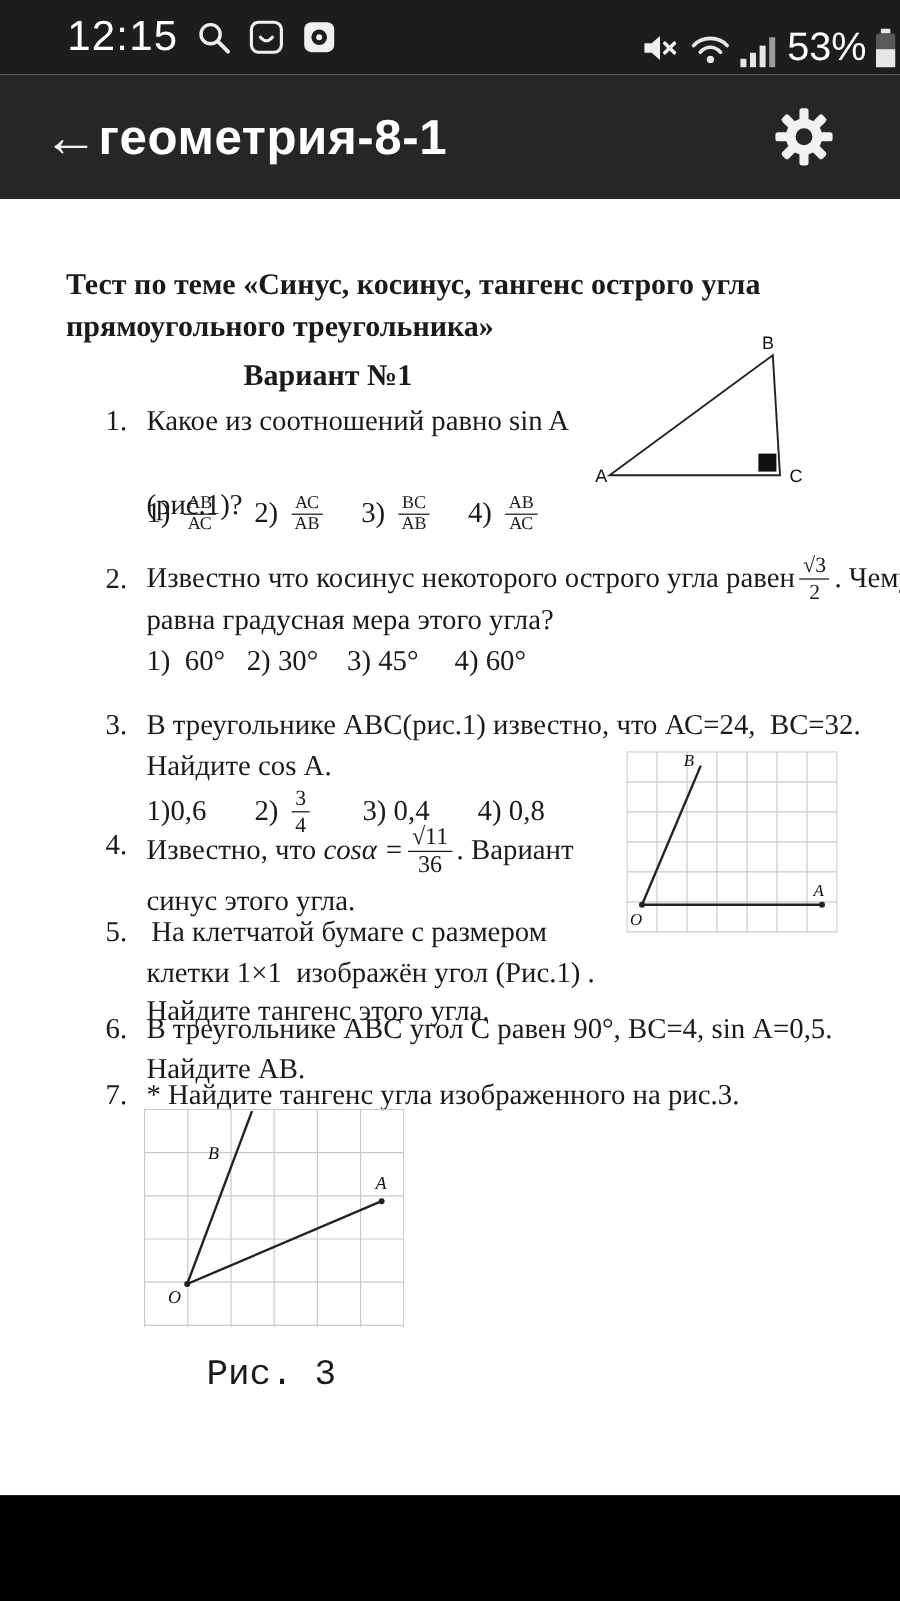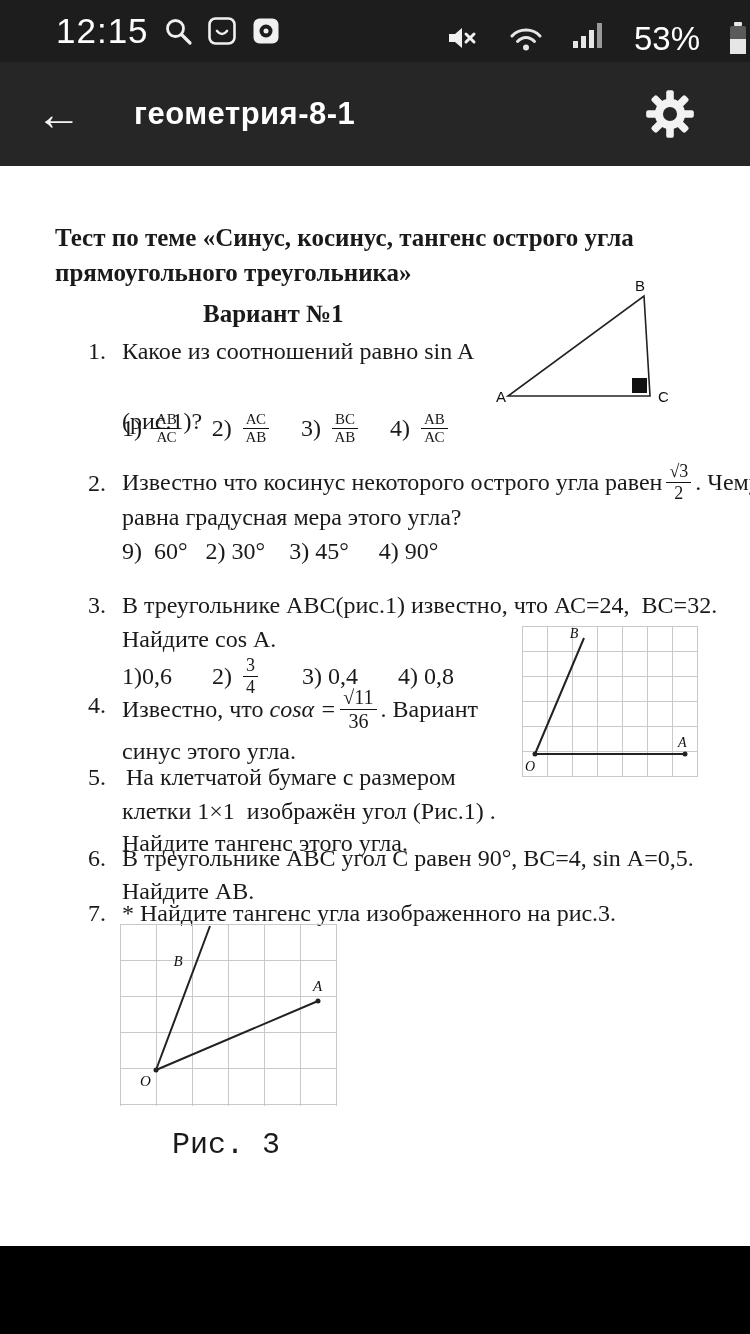--- a/index.html
+++ b/index.html
@@ -3,29 +3,29 @@
 <meta charset="utf-8">
 <style>
   html,body{margin:0;padding:0;background:#000;}
   .screen{position:relative;width:750px;height:1246px;background:#ffffff;overflow:hidden;
           font-family:"Liberation Sans",sans-serif;}
 
   
   .status-bar{position:absolute;left:0;top:0;width:750px;height:62px;background:#1d1d1d;
               display:flex;align-items:center;}
   .sb-left{display:flex;align-items:center;gap:14px;padding-left:56px;}
-  .sb-right{display:flex;align-items:flex-start;gap:28px;margin-left:auto;padding-right:2px;margin-top:16px;}
+  .sb-right{display:flex;align-items:flex-end;gap:6px;margin-left:auto;padding-right:2px;margin-top:16px;}
   .sb-time{color:#fff;font-size:35px;letter-spacing:1px;}
   .sb-batt-text{color:#fff;font-size:33px;}
 
   
   .app-bar{position:absolute;left:0;top:62px;width:750px;height:104px;background:#262626;
            display:flex;align-items:center;}
   .back-arrow{color:#f4f4f4;font-size:46px;font-weight:700;padding-left:36px;line-height:1;}
-  .app-title{color:#ffffff;font-size:31px;font-weight:700;margin-left:52px;letter-spacing:.5px;text-align:center;}
+  .app-title{color:#ffffff;font-size:41px;font-weight:700;letter-spacing:.5px;text-align:center;}
   .gear-wrap{margin-left:auto;margin-right:54px;display:flex;}
 
   
   .content{position:absolute;left:0;top:166px;width:750px;height:1124px;background:#fff;
            color:#1a1a1a;font-family:"Liberation Serif",serif;font-size:24px;}
   .abs{position:absolute;white-space:nowrap;}
   .bold{font-weight:700;}
   .it{font-style:italic;}
   .pre{white-space:pre;}
   .flexline{position:absolute;display:flex;align-items:center;white-space:pre;}
@@ -169,21 +169,21 @@
     <span class="abs" style="left:88px;top:304px;">2.</span>
     <div class="flexline" style="left:122px;top:292px;height:48px;">
       <span>Известно что косинус некоторого острого угла равен</span>
       <span class="frac f18">
         <span class="fnum">√3</span>
         <span class="fden">2</span>
       </span>
       <span>. Чему</span>
     </div>
     <div class="abs" style="left:122px;top:338px;">равна градусная мера этого угла?</div>
-    <div class="abs pre" style="left:122px;top:372px;">9)  60°   2) 30°    3) 45°     4) 90°</div>
+    <div class="abs pre" style="left:122px;top:372px;">1)  60°   2) 30°    3) 45°     4) 60°</div>
 
     <span class="abs" style="left:88px;top:426px;">3.</span>
     <div class="abs pre" style="left:122px;top:426px;">В треугольнике АВС(рис.1) известно, что АС=24,  ВС=32.</div>
     <div class="abs" style="left:122px;top:460px;">Найдите cos А.</div>
     <div class="opts" style="left:122px;top:488px;height:44px;gap:40px;">
       <span>1)0,6</span>
       <span class="q1opt">
         <span>2)</span>
         <span class="frac f18">
           <span class="fnum">3</span>

